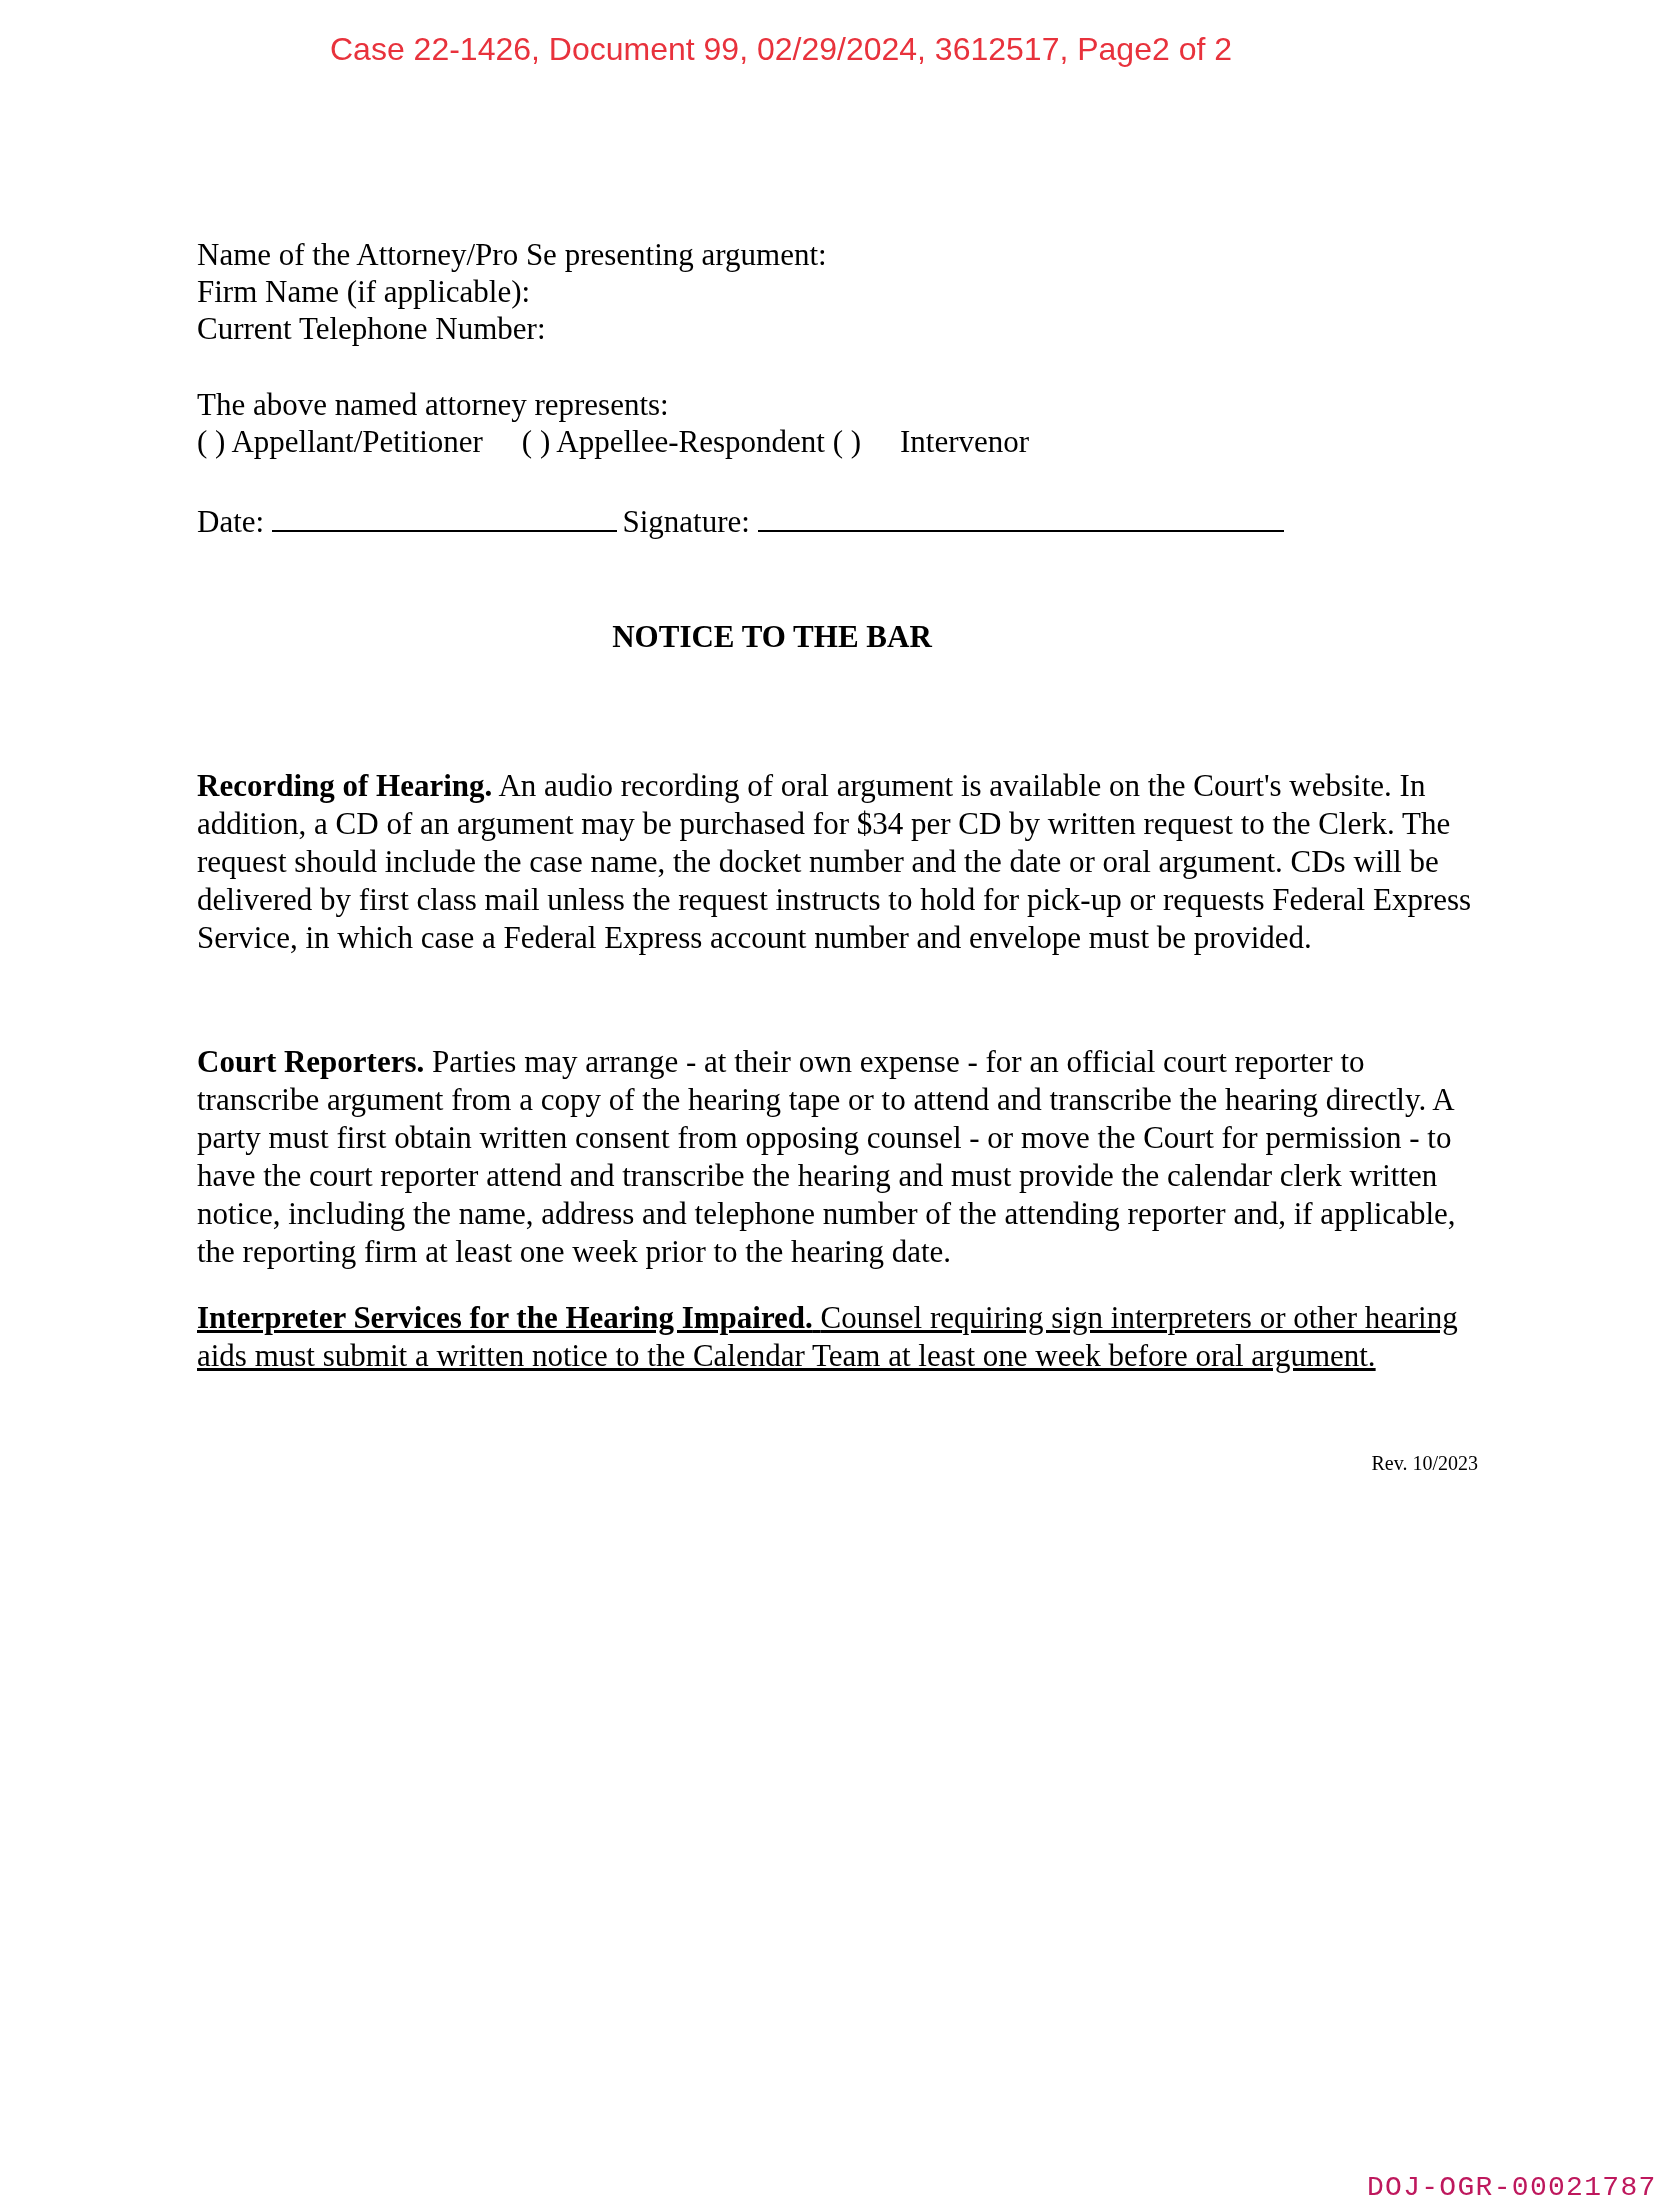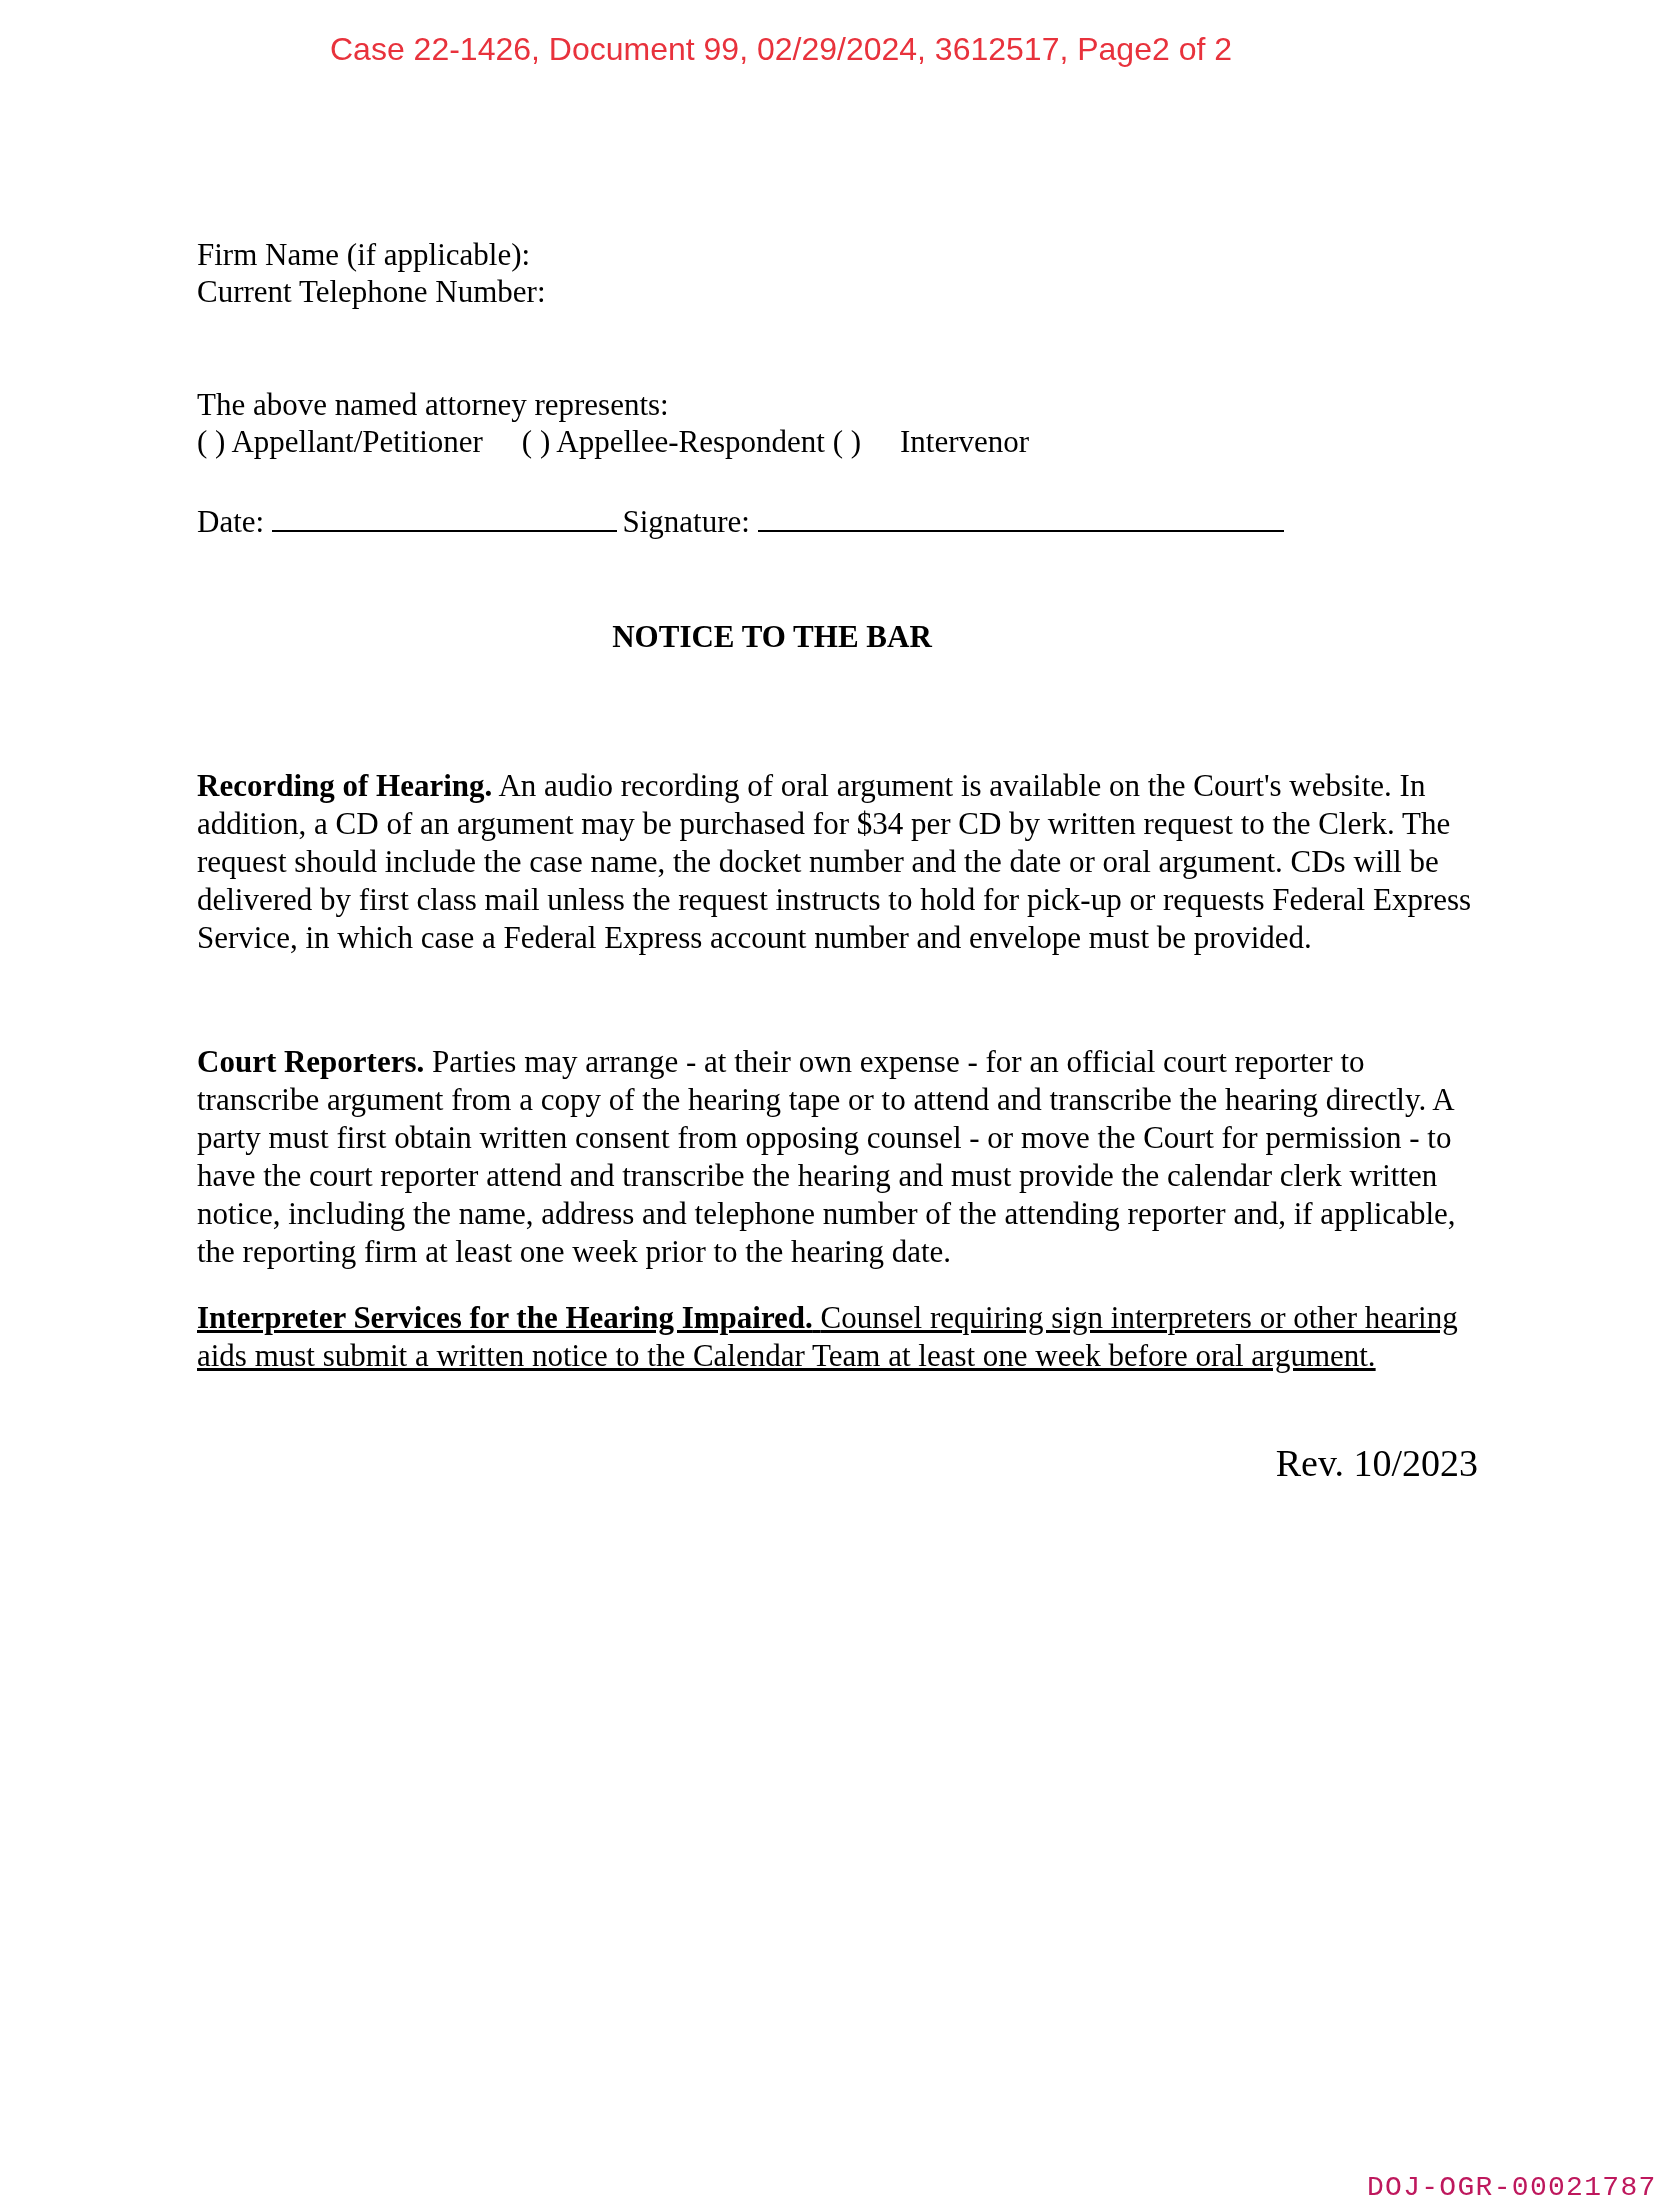--- a/index.html
+++ b/index.html
@@ -68,40 +68,41 @@
       text-align: left;
     }
     .para .head { font-weight: bold; }
     .para-recording { top: 767px; }
     .para-reporters { top: 1043px; }
     .para-interpreter { top: 1299px; text-decoration: underline; }
     .revision {
       position: absolute;
       top: 1445px;
       right: 197px;
-      font-size: 38px;
+      font-size: 20px;
       line-height: 37px;
     }
     .bates {
       position: absolute;
       top: 2171px;
       right: 18.4px;
       font-family: "Liberation Mono", "DejaVu Sans Mono", monospace;
       font-size: 28px;
       line-height: 33px;
       color: #be185d;
       letter-spacing: 1.3px;
     }
   </style>
 </head>
 <body>
 
 <div class="case-header">Case 22-1426, Document 99, 02/29/2024, 3612517, Page2 of 2</div>
 
 <div class="block attorney-info">
+  <span class="line">Name of the Attorney/Pro Se presenting argument:</span>
   <span class="line">Firm Name (if applicable):</span>
   <span class="line">Current Telephone Number:</span>
 </div>
 
 <div class="block represents">
   <span class="line">The above named attorney represents:</span>
   <span class="line">
     <span class="opt opt-appellant"><span>( )</span> <span>Appellant/Petitioner</span></span><span class="opt opt-appellee"><span>( )</span> <span>Appellee-Respondent</span> <span>( )</span></span><span class="opt"><span>Intervenor</span></span>
   </span>
 </div>

